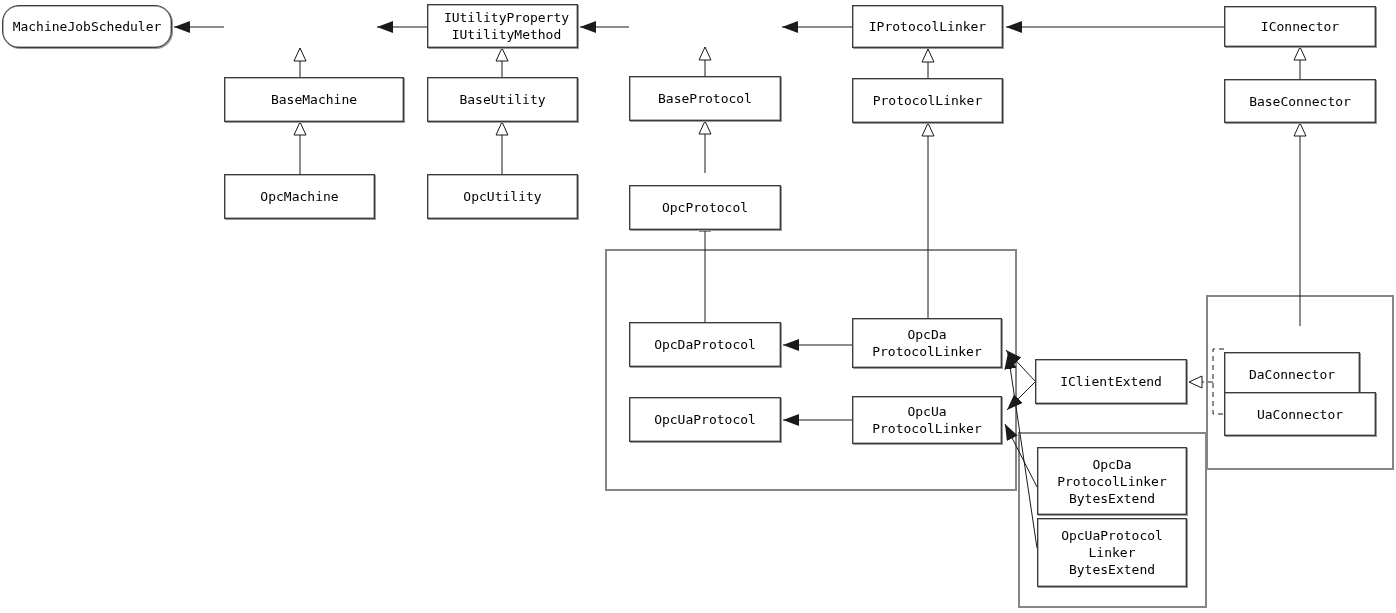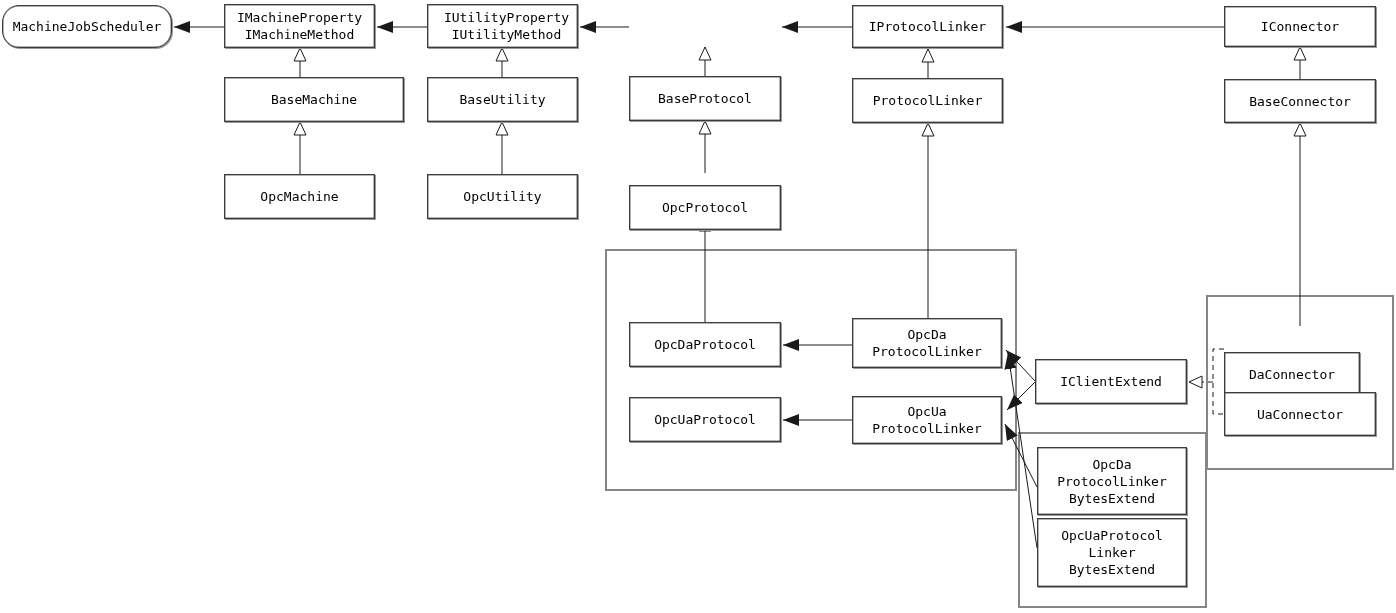--- a/index.html
+++ b/index.html
@@ -84,24 +84,20 @@
       <line x1="1037" y1="548" x2="1008" y2="353" marker-end="url(#arrow)"></line>
 
       <path d="M1224,349 L1213,349 L1213,414 L1224,414" stroke-dasharray="5,4"></path>
       <line x1="1213" y1="382" x2="1189" y2="382" stroke-dasharray="5,4" marker-end="url(#tri)"></line>
     </g>
   </svg>
 
   <div class="node" style="left:2px;top:5px;width:170px;height:43px;border-radius:17px;">
     <span>MachineJobScheduler</span>
   </div>
-  <div class="node" style="left:224px;top:4px;width:151px;height:44px;">
-    <span>IMachineProperty
-IMachineMethod</span>
-  </div>
   <div class="node" style="left:427px;top:4px;width:151px;height:44px;padding-left:8px;">
     <span>IUtilityProperty
 IUtilityMethod</span>
   </div>
   <div class="node" style="left:852px;top:5px;width:151px;height:43px;">
     <span>IProtocolLinker</span>
   </div>
   <div class="node" style="left:1224px;top:6px;width:152px;height:41px;justify-content:center;">
     <span>IConnector</span>
   </div>

